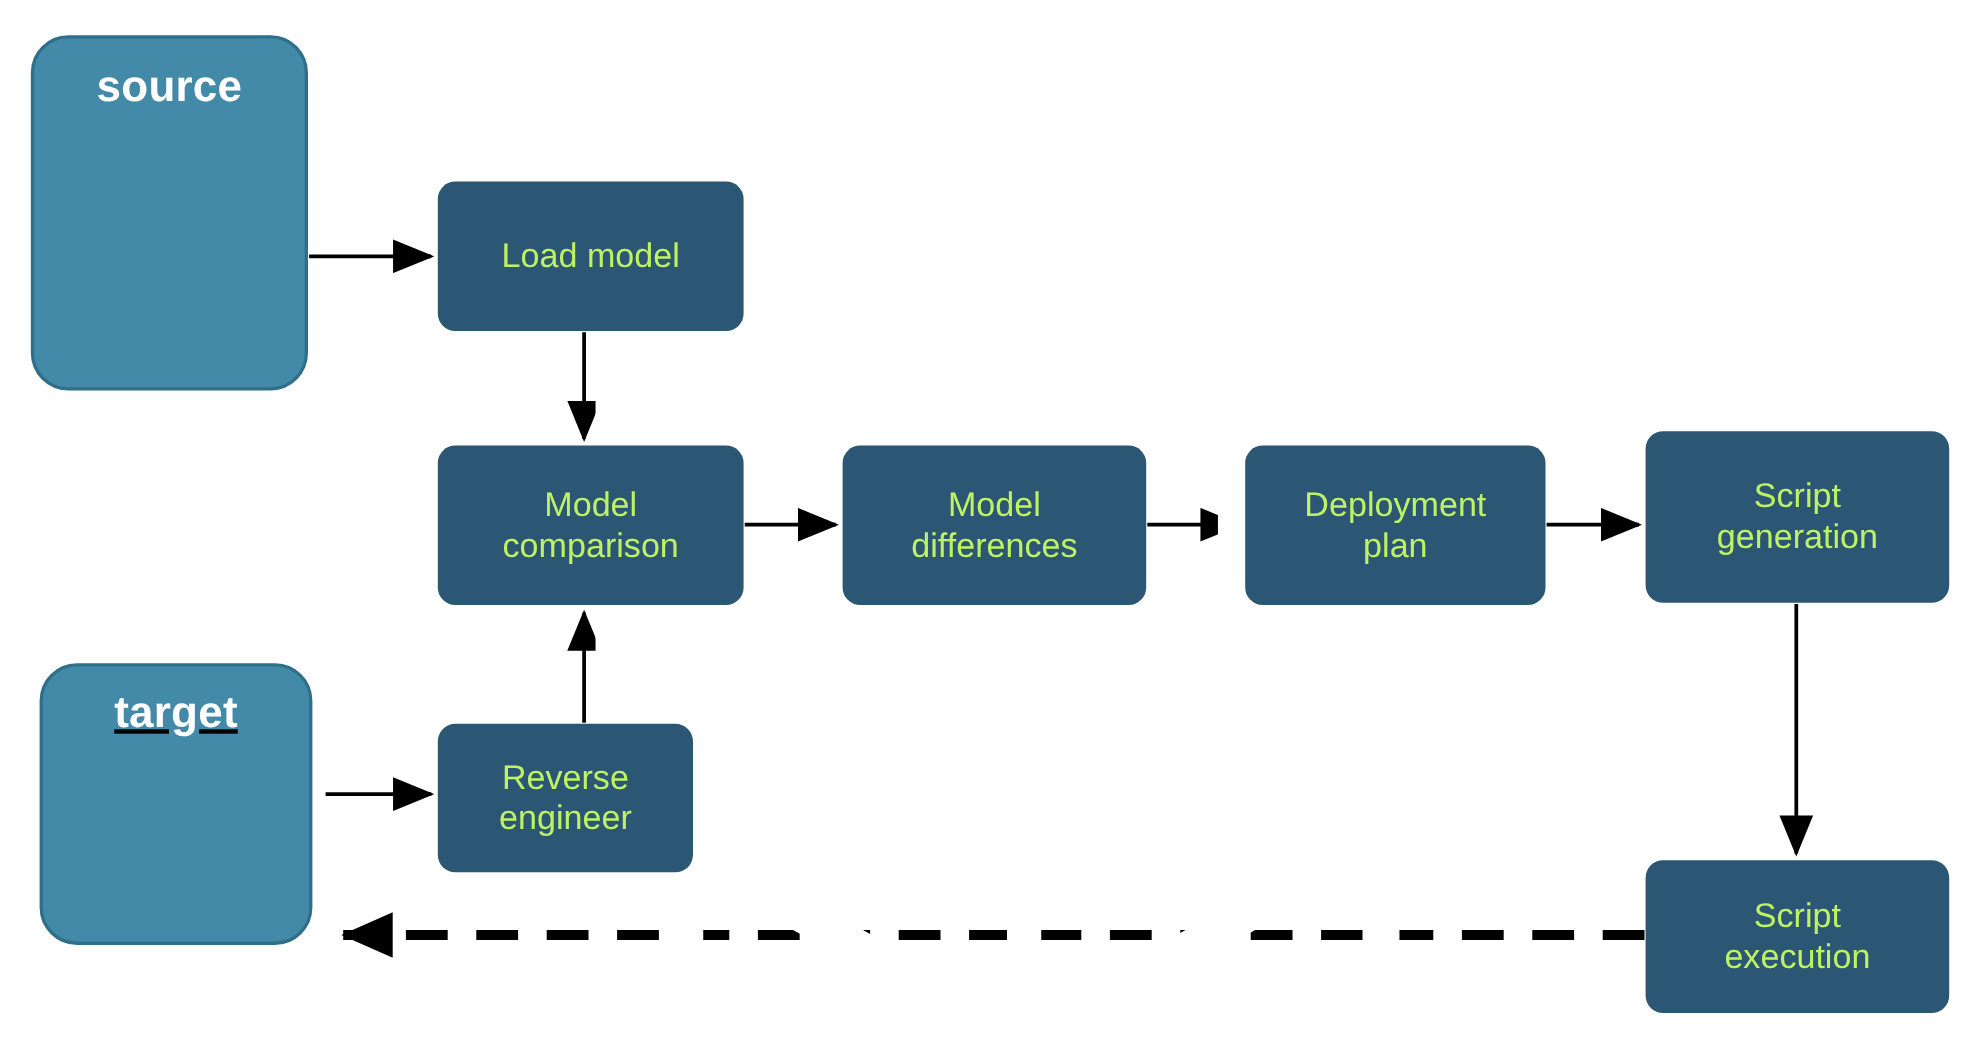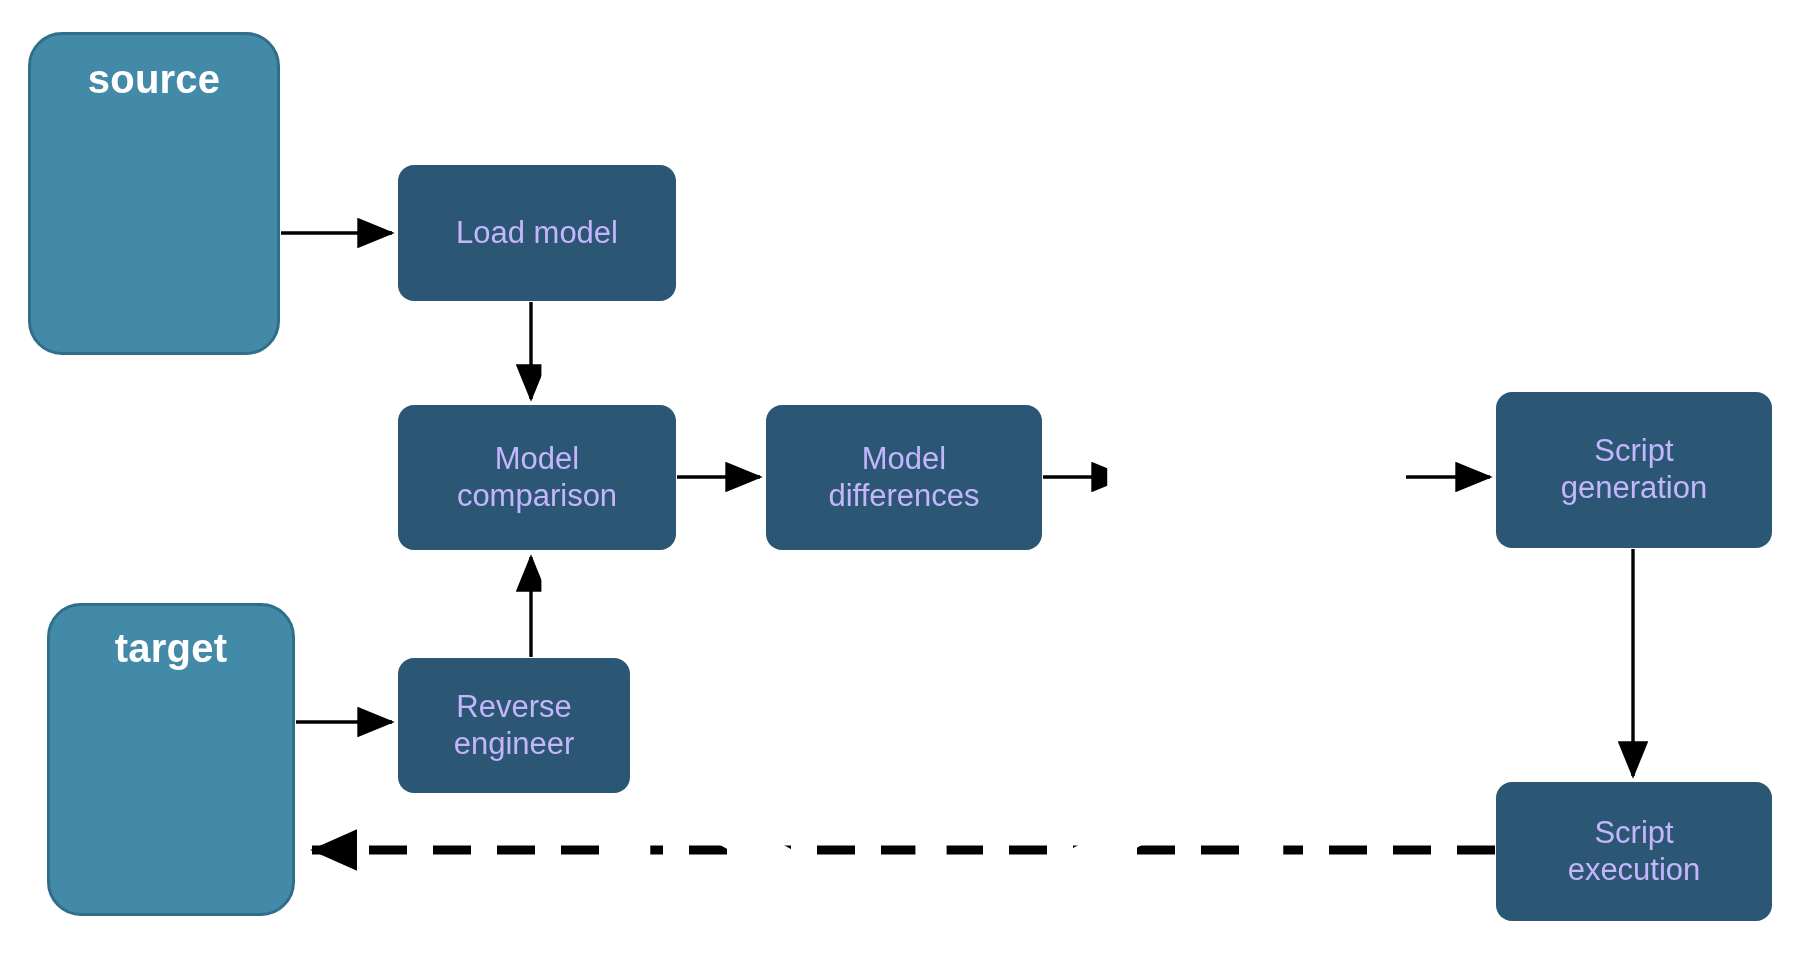--- a/index.html
+++ b/index.html
@@ -42,21 +42,21 @@
   
   .node{
     position:absolute;
     background:#2b5775;
     border-radius:16px;
     box-sizing:border-box;
     display:flex;
     align-items:center;
     justify-content:center;
     text-align:center;
-    color:#c4b5fd;
+    color:#bef264;
     font-size:31px;
     line-height:1.18;
     padding:4px 10px;
     white-space:pre-line;
   }
 </style>
 </head>
 <body>
 
 <div id="canvas">
@@ -99,21 +99,21 @@
           <path d="M90 12 L12 56 L90 100 L168 56 Z"></path>
           <path d="M90 100 L90 190"></path>
           <path d="M52 34 L130 78"></path>
           <path d="M130 78 L130 122"></path>
           <path d="M105 112 L128 99 L128 124 L105 137 Z"></path>
         </g>
       </svg>
     </div>
   </div>
 
-  <div class="endpoint" style="left:47px;top:603px;width:248px;height:313px;padding:22px 0 22px;">
+  <div class="endpoint" style="left:36px;top:603px;width:248px;height:256px;padding:22px 0 22px;text-decoration:underline;">
     <div class="ep-label">target</div>
     <div class="ep-icon">
       <svg width="160" height="200" viewBox="0 0 160 200">
         <g fill="none" stroke="#ffffff" stroke-width="7" stroke-linejoin="round" stroke-linecap="round">
           <ellipse cx="80" cy="26" rx="66" ry="20"></ellipse>
           <path d="M14 26 L14 174"></path>
           <path d="M146 26 L146 174"></path>
           <path d="M14 174 A66 20 0 0 0 146 174"></path>
           <path d="M14 76 A66 20 0 0 0 146 76"></path>
           <path d="M14 125 A66 20 0 0 0 146 125"></path>
@@ -126,20 +126,22 @@
   </div>
 
   <div class="node" style="left:398px;top:165px;width:278px;height:136px;">Load model</div>
 
   <div class="node" style="left:398px;top:405px;width:278px;height:145px;">Model
 comparison</div>
 
   <div class="node" style="left:766px;top:405px;width:276px;height:145px;">Model
 differences</div>
 
+  <div class="node" style="left:1132px;top:405px;width:273px;height:145px;">Deployment
+plan</div>
 
   <div class="node" style="left:1496px;top:392px;width:276px;height:156px;">Script
 generation</div>
 
   <div class="node" style="left:398px;top:658px;width:232px;height:135px;">Reverse
 engineer</div>
 
   <div class="node" style="left:1496px;top:782px;width:276px;height:139px;">Script
 execution</div>
 

